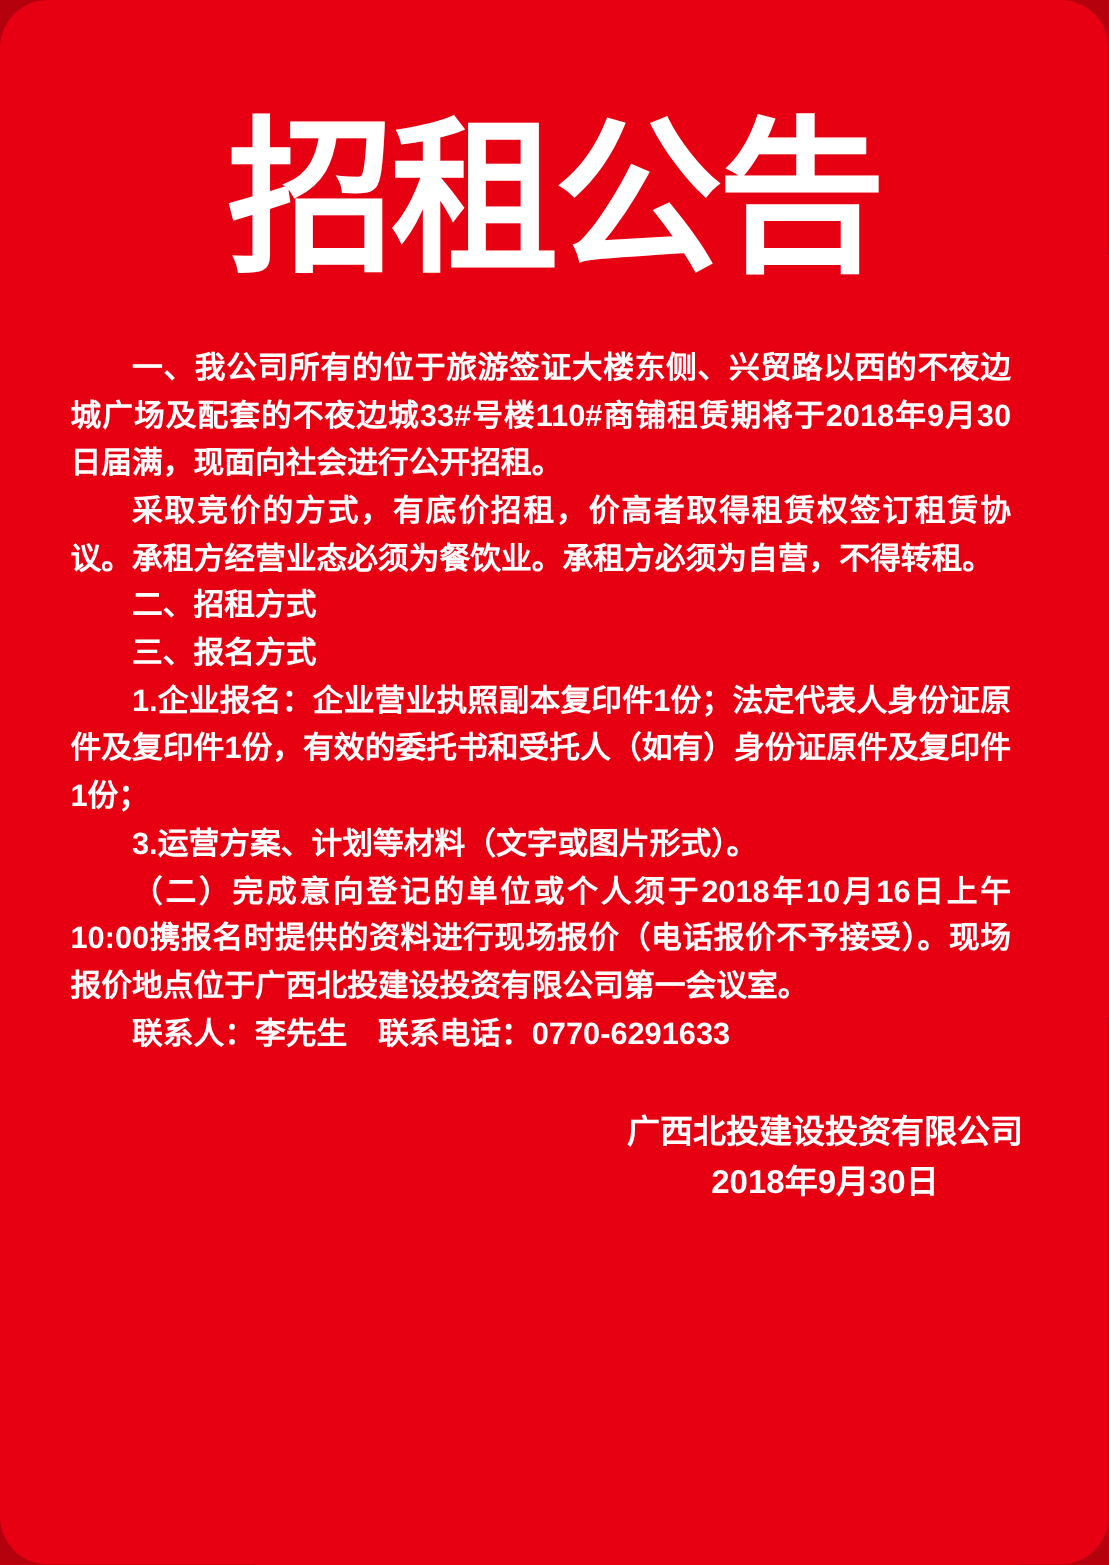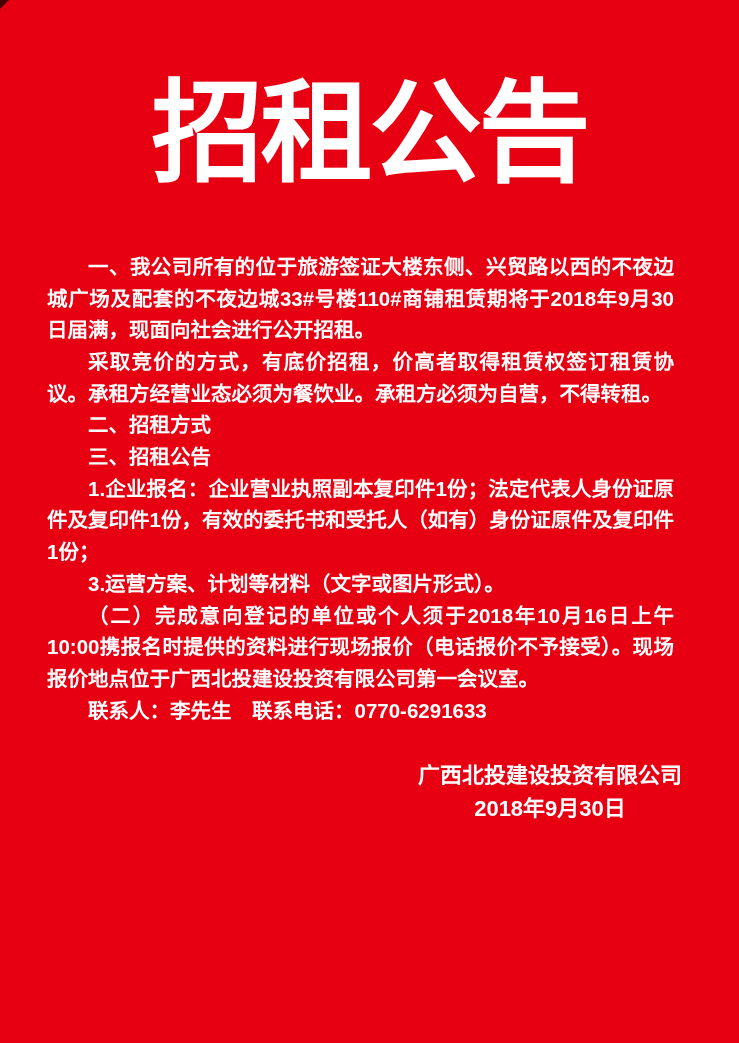--- a/index.html
+++ b/index.html
@@ -9,20 +9,21 @@
   }
   .poster {
     position: relative;
     width: 739px;
     height: 1043px;
     background: #e60012;
     overflow: hidden;
     box-sizing: border-box;
     color: #ffffff;
     font-family: "Liberation Sans", "DejaVu Sans", sans-serif;
+    border-radius: 32px;
   }
   .corner-mark {
     position: absolute;
     top: 0;
     left: 0;
     width: 0;
     height: 0;
     border-top: 9px solid rgba(40, 0, 0, 0.85);
     border-right: 9px solid transparent;
   }
@@ -32,21 +33,21 @@
     text-align: center;
     font-family: "Liberation Serif", "DejaVu Serif", serif;
     font-weight: bold;
     font-size: 112px;
     line-height: 1.15;
     letter-spacing: -3px;
     color: #ffffff;
     white-space: nowrap;
   }
   .body-text {
-    margin: 52px 0 0 47px;
+    margin: 31px 0 0 47px;
     width: 627px;
     font-size: 20.5px;
     font-weight: bold;
     line-height: 31.7px;
     text-align: justify;
     text-justify: inter-ideograph;
     color: #ffffff;
   }
   .body-text p {
     margin: 0;
@@ -72,21 +73,21 @@
 
 <div class="poster">
   <div class="corner-mark"></div>
 
   <h1 class="title">招租公告</h1>
 
   <div class="body-text">
     <p>一、我公司所有的位于旅游签证大楼东侧、兴贸路以西的不夜边城广场及配套的不夜边城33#号楼110#商铺租赁期将于2018年9月30日届满，现面向社会进行公开招租。</p>
     <p>采取竞价的方式，有底价招租，价高者取得租赁权签订租赁协议。承租方经营业态必须为餐饮业。承租方必须为自营，不得转租。</p>
     <p>二、招租方式</p>
-    <p>三、招租公告</p>
+    <p>三、报名方式</p>
     <p>1.企业报名：企业营业执照副本复印件1份；法定代表人身份证原件及复印件1份，有效的委托书和受托人（如有）身份证原件及复印件1份；</p>
     <p>3.运营方案、计划等材料（文字或图片形式）。</p>
     <p>（二）完成意向登记的单位或个人须于2018年10月16日上午10:00携报名时提供的资料进行现场报价（电话报价不予接受）。现场报价地点位于广西北投建设投资有限公司第一会议室。</p>
     <p>联系人：李先生　联系电话：0770-6291633</p>
   </div>
 
   <div class="signature">
     <div class="sig-inner">
       <div>广西北投建设投资有限公司</div>
       <div>2018年9月30日</div>

